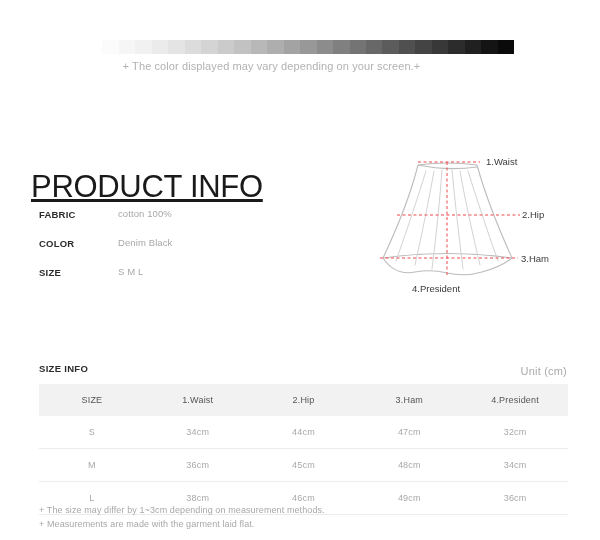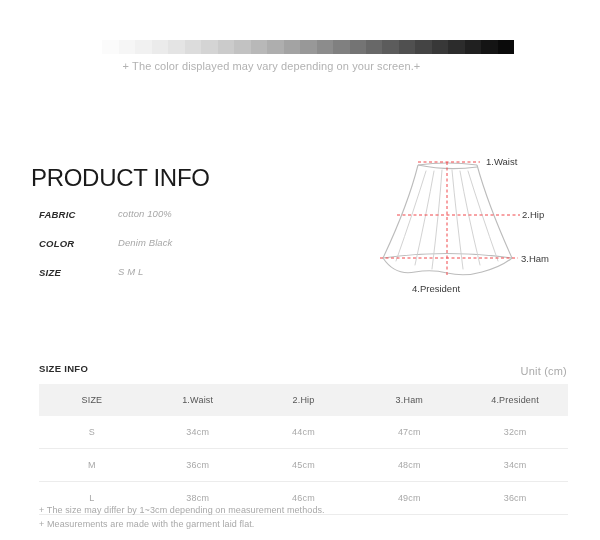--- a/index.html
+++ b/index.html
@@ -46,37 +46,37 @@
     font-size: 11px;
     color: #b2b2b2;
     letter-spacing: 0.1px;
   }
 
   
   .product-info-title {
     position: absolute;
     left: 31px;
     top: 148px;
-    font-size: 24px;
+    font-size: 31px;
     font-weight: 400;
     letter-spacing: -0.3px;
     color: #1a1a1a;
+    text-decoration: underline;
   }
 
   .spec-list {
     position: absolute;
     left: 39px;
     top: 207px;
     width: 310px;
   }
   .spec-row {
     display: flex;
     align-items: center;
     margin-bottom: 15px;
-    font-style: italic;
   }
   .spec-label {
     width: 79px;
     flex: 0 0 79px;
     font-size: 9.5px;
     font-weight: bold;
     color: #2b2b2b;
     letter-spacing: 0.2px;
     line-height: 13px;
     padding-top: 1px;

